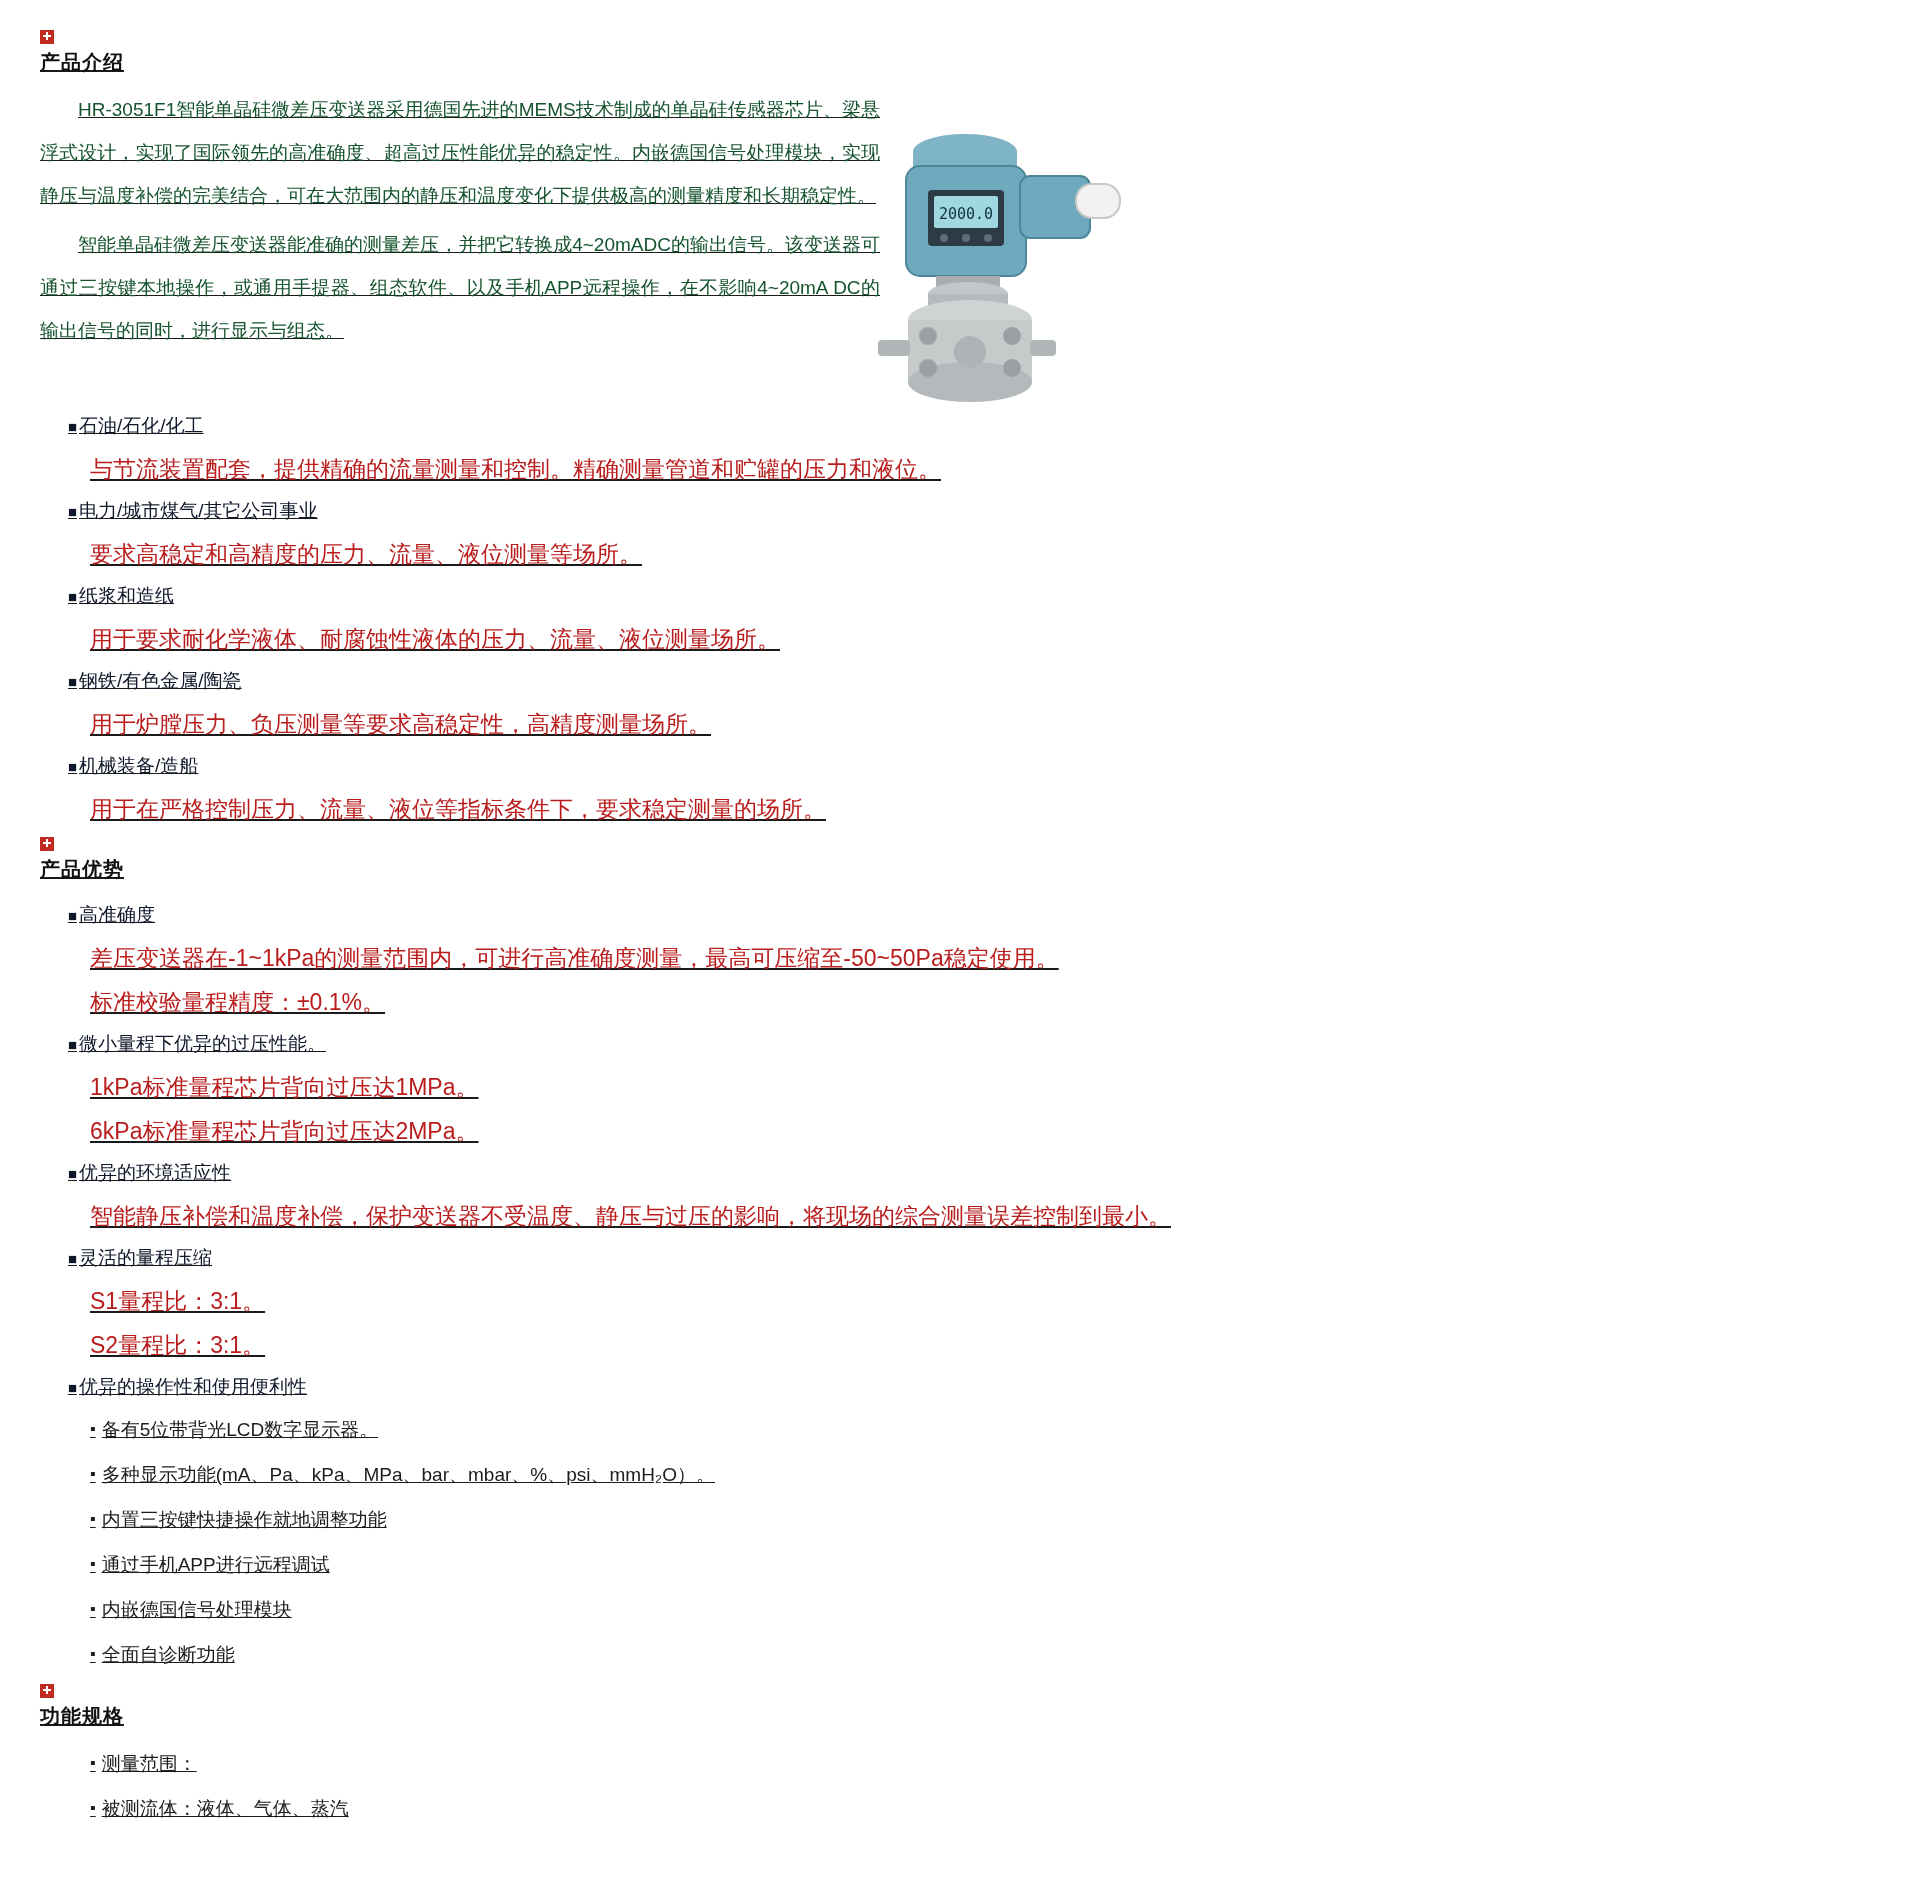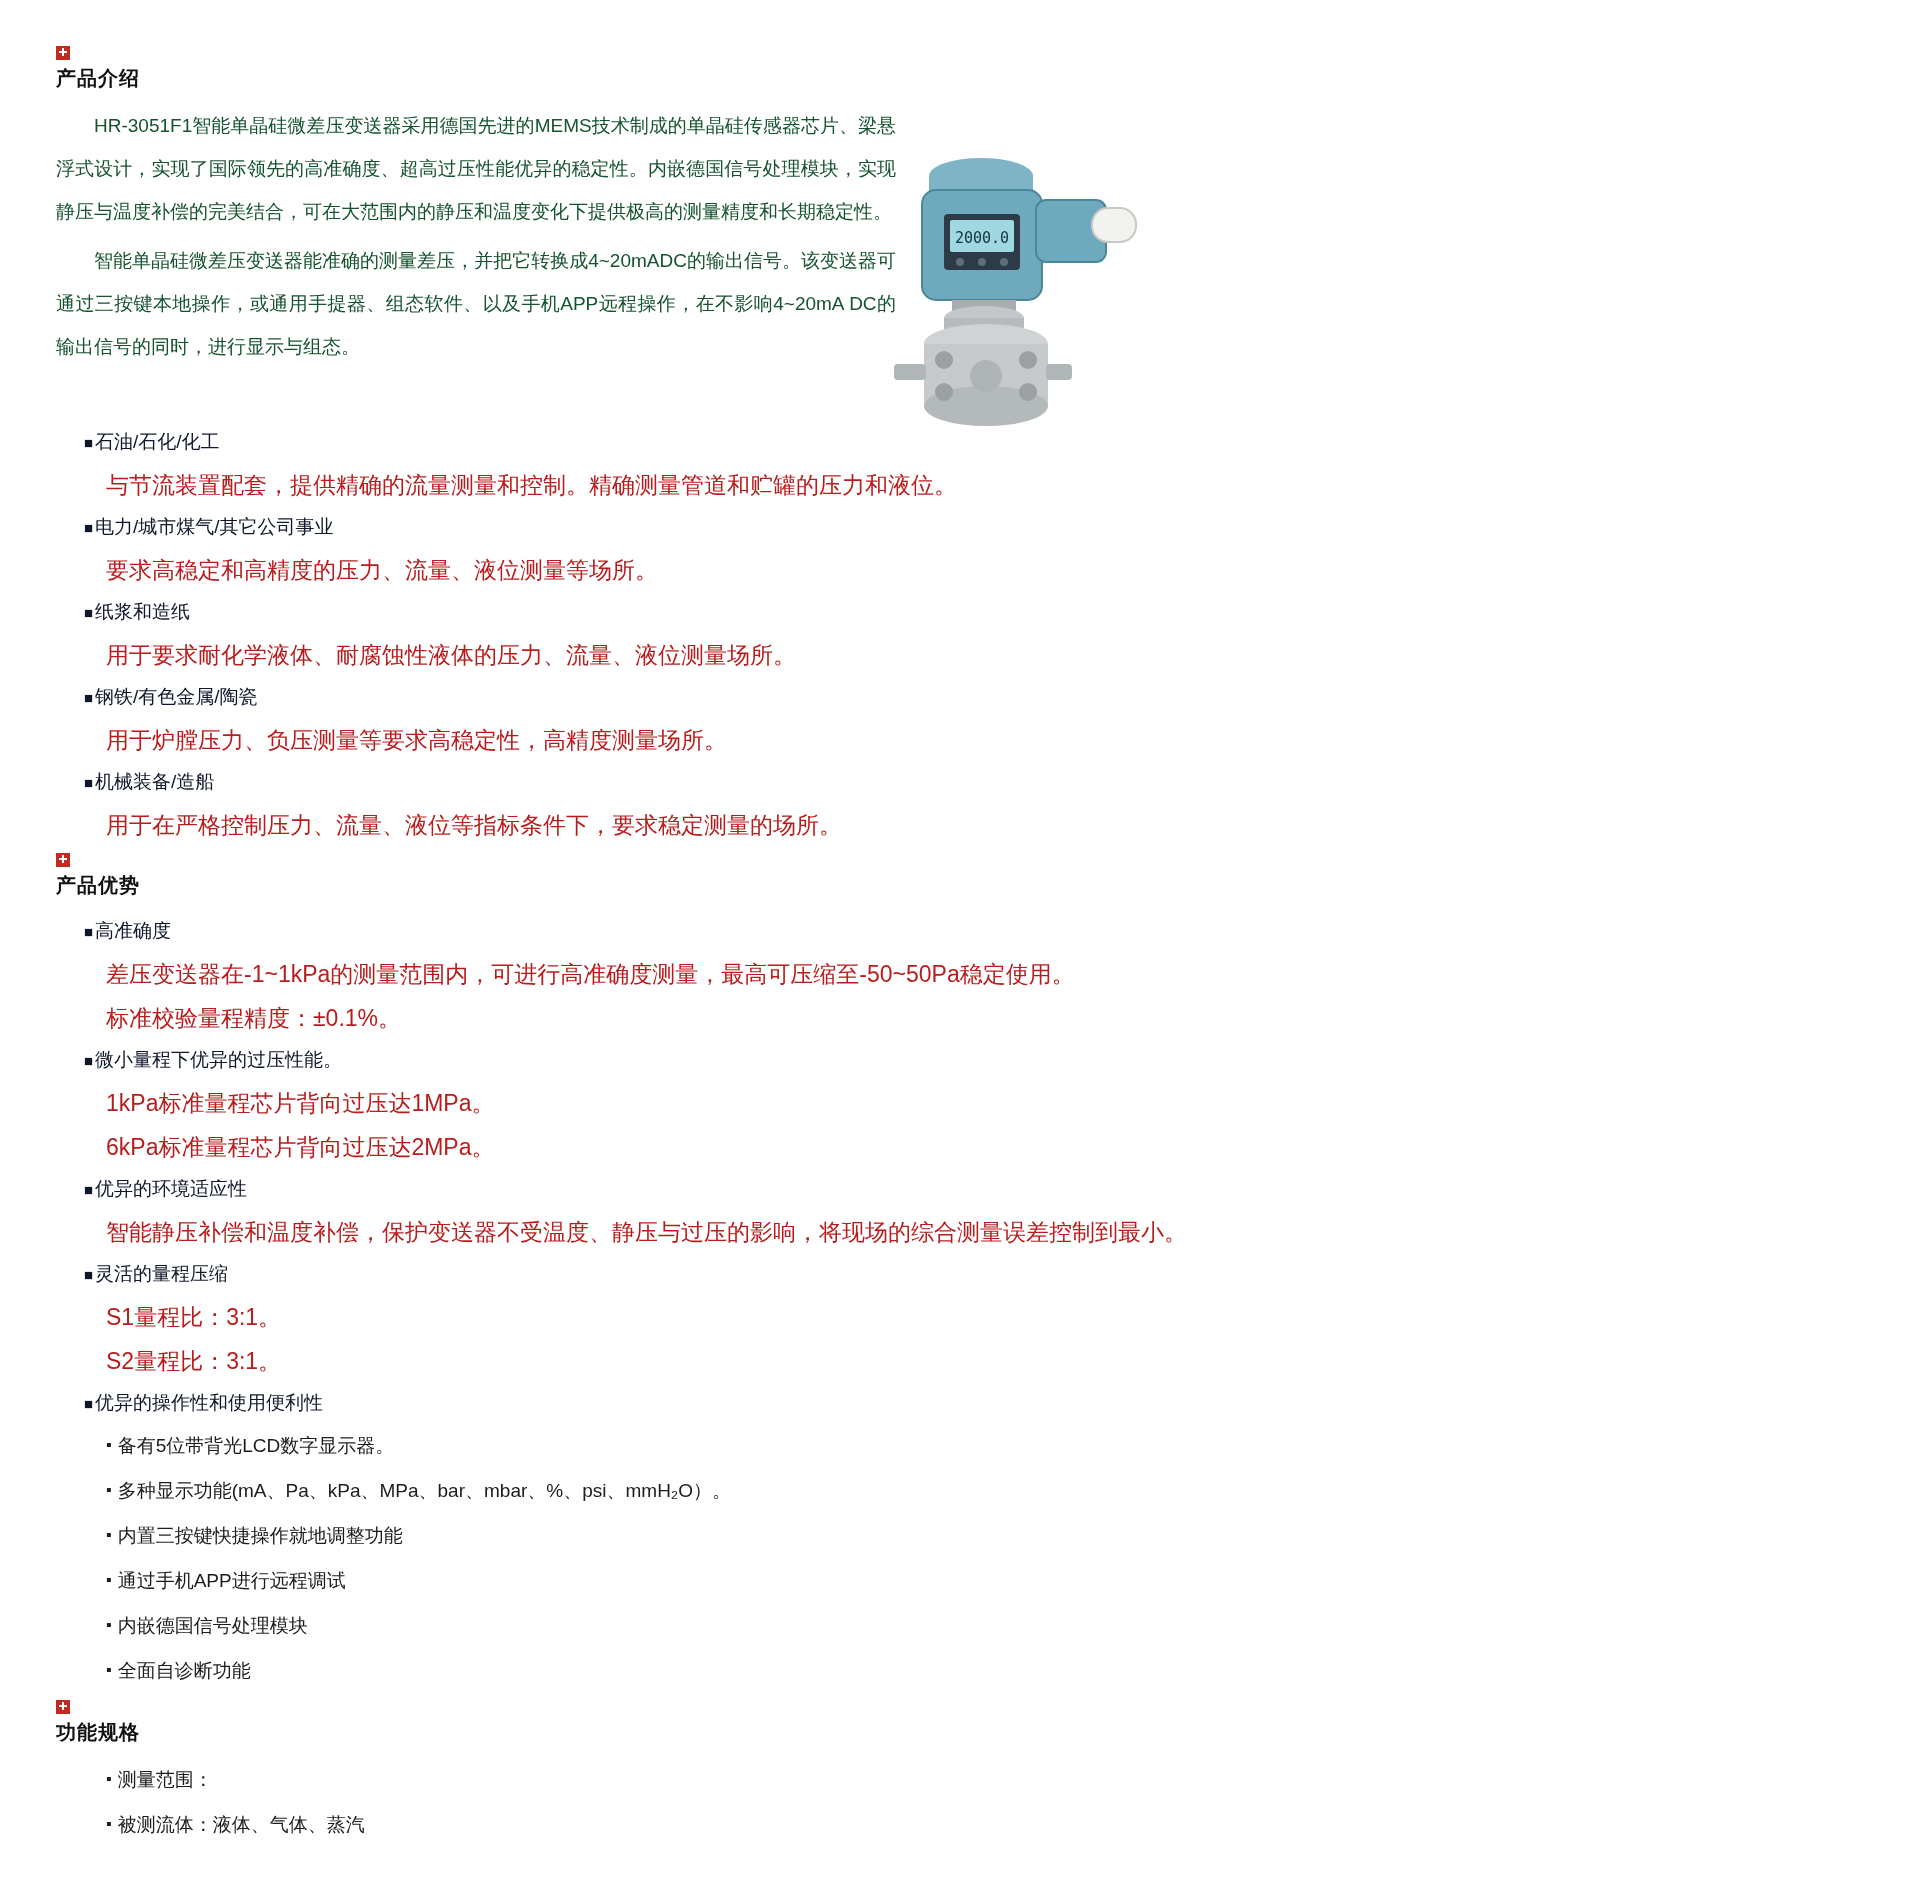--- a/index.html
+++ b/index.html
@@ -11,22 +11,23 @@
     width: 1920px;
     height: 1888px;
     font-family: "Liberation Sans", sans-serif;
     color: #1a1a1a;
     position: relative;
     overflow: hidden;
   }
   .page {
     position: relative;
     width: 1920px;
-    padding: 16px;
+    padding: 0;
     box-sizing: border-box;
+    text-decoration: underline;
   }
   .content {
     padding: 30px 40px 0 40px;
   }
 
   
   .section-head {
     margin: 0 0 14px 0;
     padding: 0;
   }
@@ -81,21 +82,21 @@
     margin: 0 0 0 0;
     text-indent: 38px;
   }
   .intro-text p.second {
     margin-top: 6px;
   }
 
   .device-img {
     position: absolute;
     left: 830px;
-    top: 24px;
+    top: 16px;
     width: 270px;
     height: 300px;
   }
 
   
   .blk {
     margin-top: 8px;
   }
   .b1 {
     font-size: 19px;

